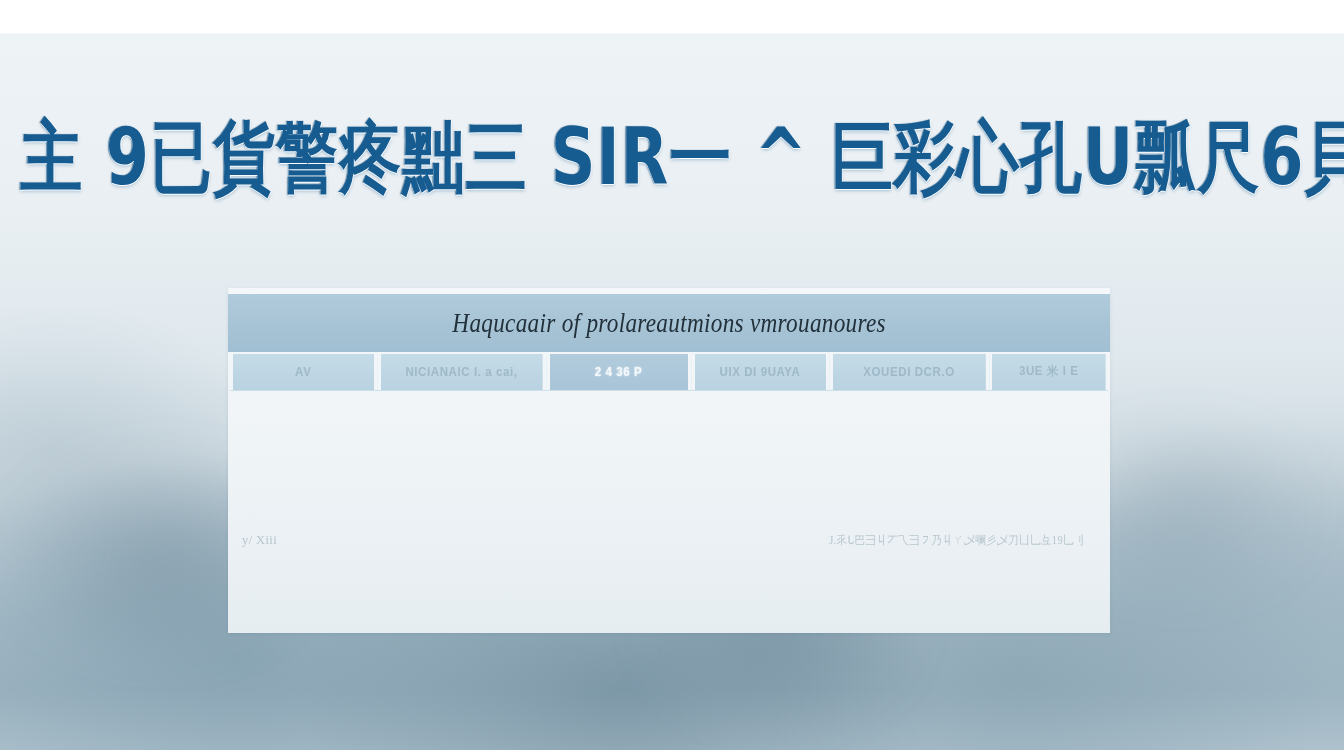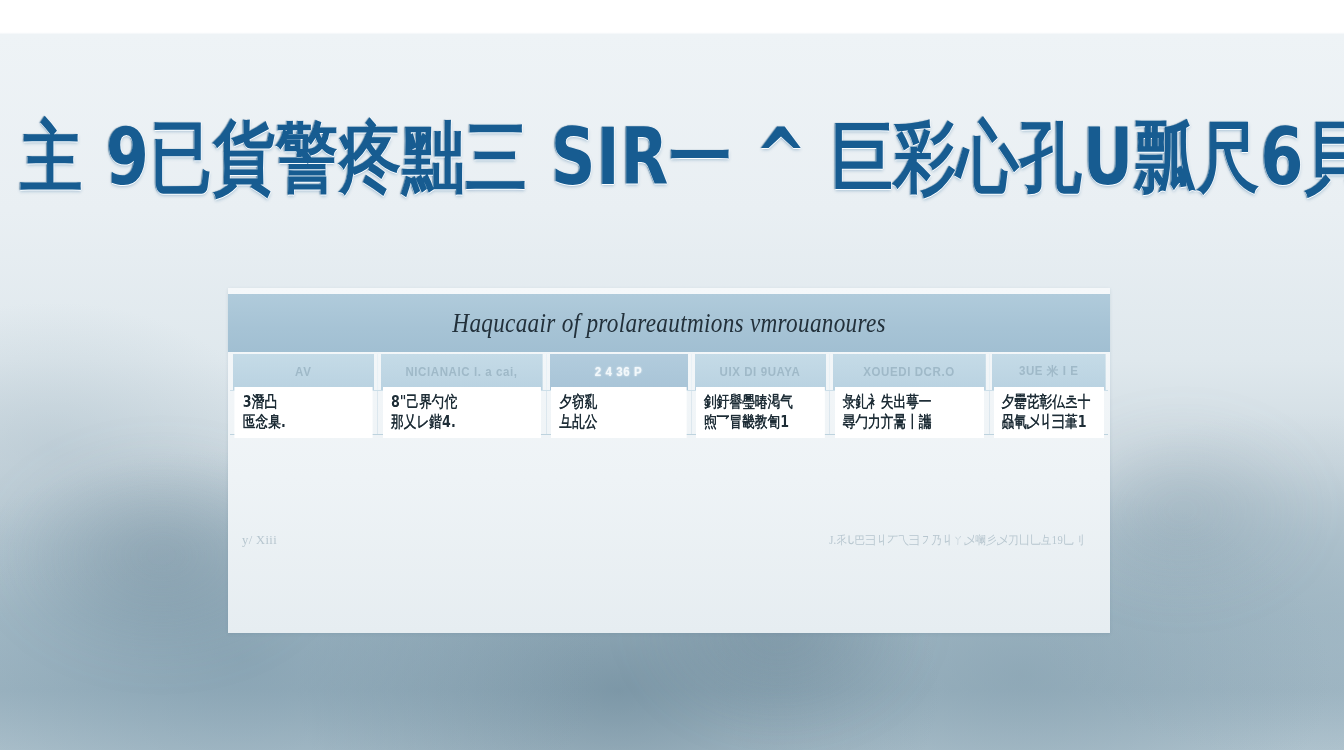--- a/index.html
+++ b/index.html
@@ -190,34 +190,20 @@
       <tr>
         <th>AV</th>
         <th>NIClANAlC l. a cai,</th>
         <th class="highlight">2 4 36 P</th>
         <th>UIX DI 9UAYA</th>
         <th>XOUEDI DCR.O</th>
         <th>3UE  米 I E</th>
       </tr>
     </thead>
     <tbody>
-      <tr class="row-a">
-        <td>3潛凸
-匜念臬.</td>
-        <td>8"己界勺佗
-那乂レ鍇4.</td>
-        <td>夕窃乿
-彑乩公</td>
-        <td>釗釪譽璺暙渇气
-煦乛冒畿教訇1</td>
-        <td>彔釓衤失出萼一
-尋勹力亣暠丨讗</td>
-        <td>夕罍芘彰仏츠十
-赑氠乄丩彐茟1</td>
-      </tr>
     </tbody>
   </table>
 
   <div id="card-footer">
     <span class="footer-note" id="footer-note-left">y/ Xiii</span>
     <span class="footer-note" id="footer-note-right">J.乑ᒐ巴彐丩丆乁彐㇇乃丩ㄚ乄㘎彡乄刀凵乚彑19乚刂</span>
   </div>
 
 </div>
 

